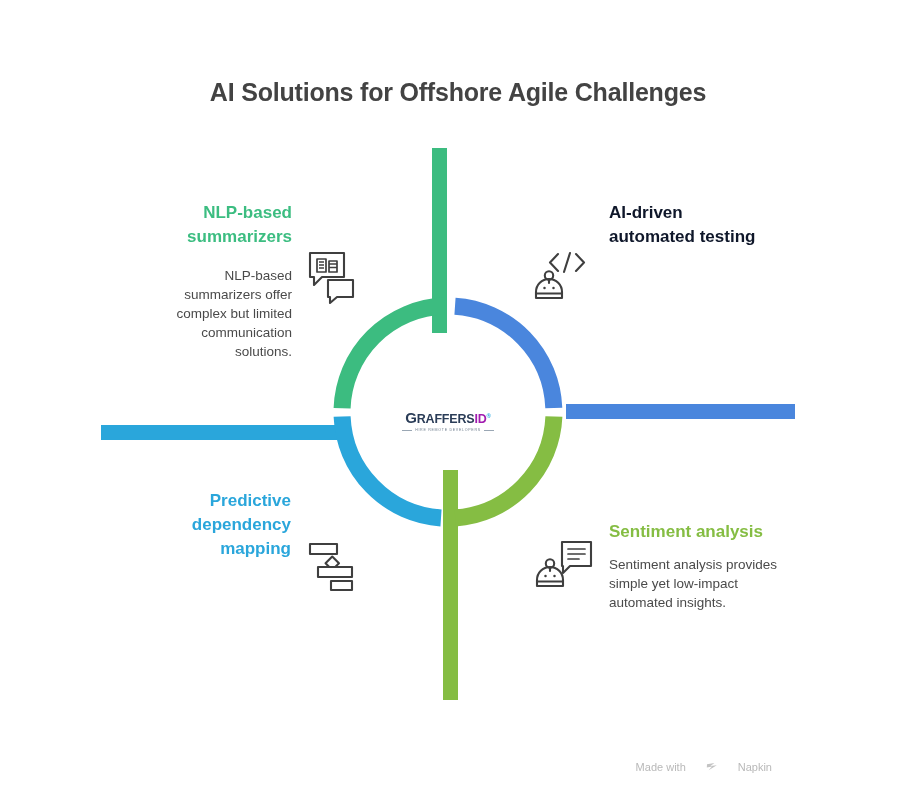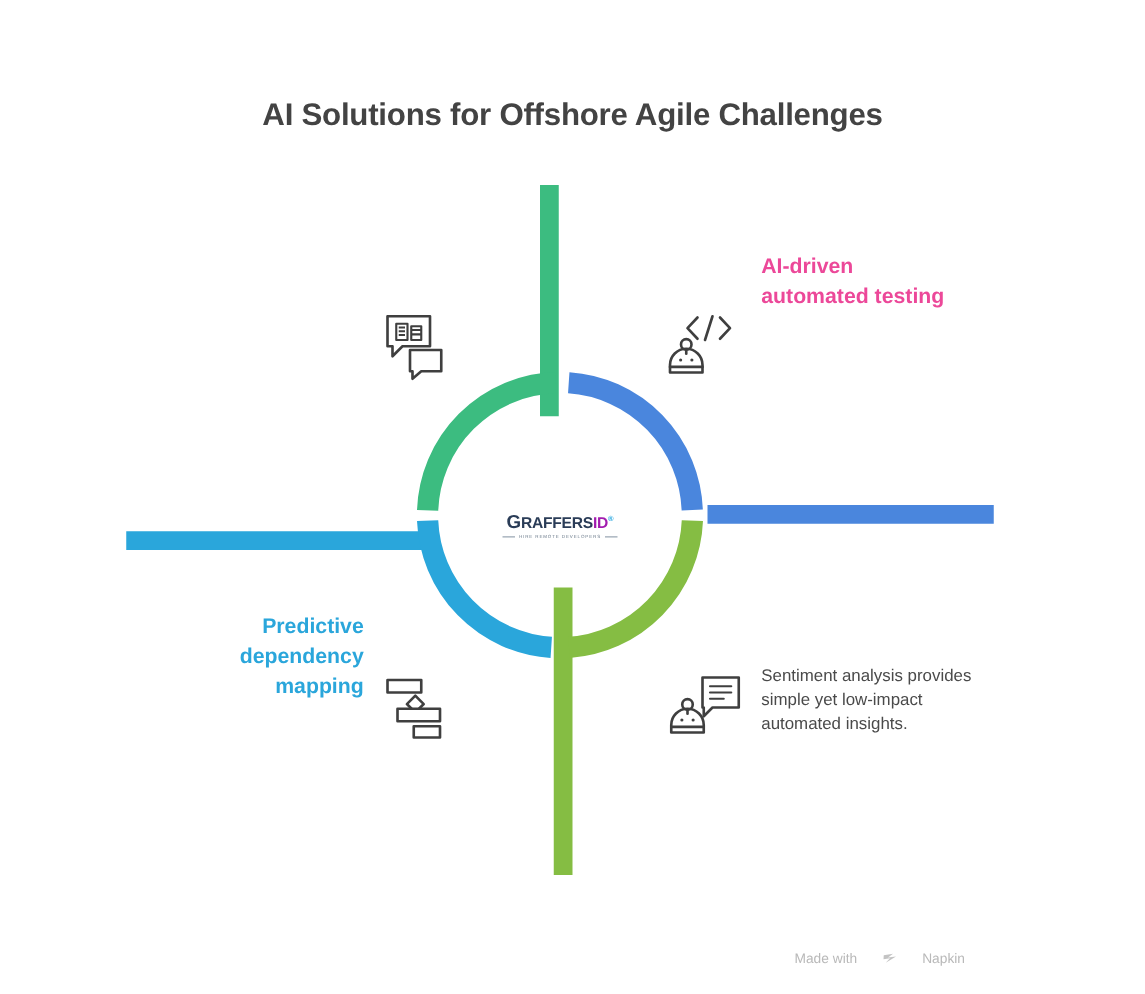--- a/index.html
+++ b/index.html
@@ -115,21 +115,21 @@
   .block-nlp .heading { color: #3cbd81; }
   .block-nlp .body { margin-top: 17px; }
 
   
   .block-testing {
     left: 609px;
     top: 201px;
     width: 150px;
     text-align: left;
   }
-  .block-testing .heading { color: #ec4899; }
+  .block-testing .heading { color: #0f172a; }
   .block-testing .body { margin-top: 18px; }
 
   
   .block-mapping {
     left: 131px;
     top: 489px;
     width: 160px;
     text-align: right;
   }
   .block-mapping .heading { color: #2aa6db; }
@@ -239,30 +239,35 @@
       <circle cx="4.5" cy="35" r="1.25" fill="#3f3f3f" stroke="none"></circle>
       <circle cx="13.5" cy="35" r="1.25" fill="#3f3f3f" stroke="none"></circle>
     </g>
   </svg>
 
   <div class="center-logo">
     <div class="logo-main"><span class="logo-cap">G</span><span>RAFFERS</span><span class="logo-id">ID</span><span class="logo-sup">®</span></div>
     <div class="logo-tag"><span class="rule"></span><span>HIRE REMOTE DEVELOPERS</span><span class="rule"></span></div>
   </div>
 
+  <div class="block block-nlp">
+    <p class="heading">NLP-based summarizers</p>
+    <p class="body">NLP-based summarizers offer complex but limited communication solutions.</p>
+  </div>
 
   <div class="block block-testing">
     <p class="heading">AI-driven automated testing</p>
   </div>
 
   <div class="block block-mapping">
     <p class="heading">Predictive dependency mapping</p>
   </div>
 
   <div class="block block-sentiment">
+    <p class="heading">Sentiment analysis</p>
     <p class="body">Sentiment analysis provides simple yet low-impact automated insights.</p>
   </div>
 
   <div class="footer">
     <span>Made with</span>
     <span class="np-logo">
       <svg width="12" height="12" viewBox="0 0 12 12">
         <path d="M1 3.2 L8.4 2 L4.4 5 L10.8 4.2 L2.6 9.2 L6 5.6 L0.8 6.4 Z" fill="#c3c3c3"></path>
       </svg>
     </span>

